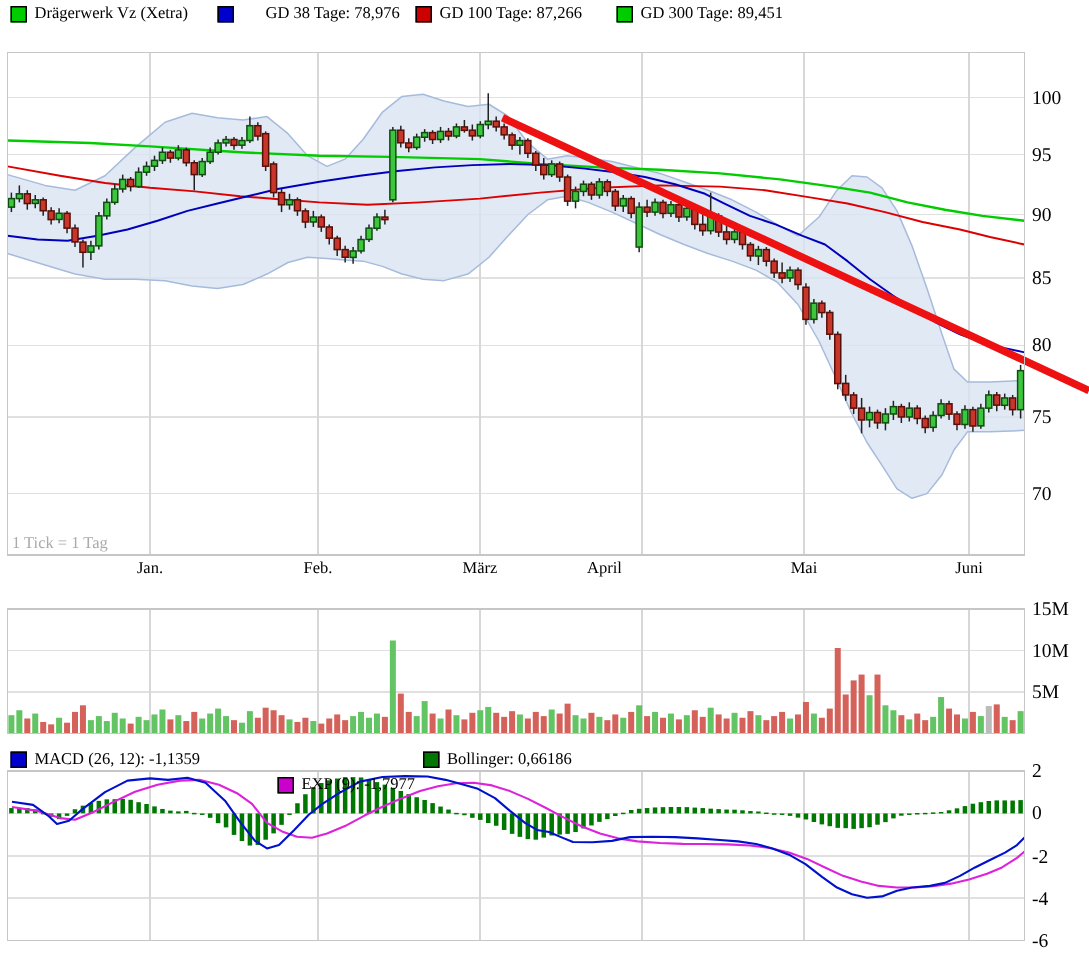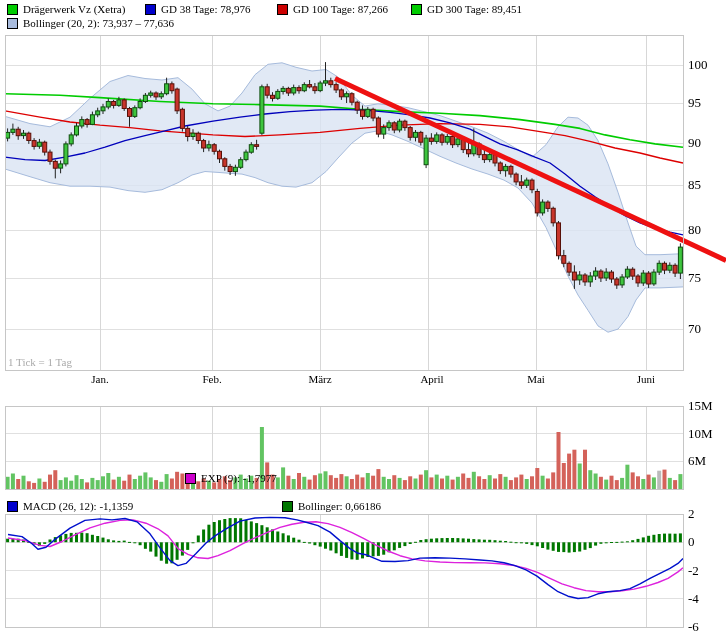--- a/index.html
+++ b/index.html
@@ -589,77 +589,73 @@
         <path d="M8.0 538.0 L25.0 540.6 L40.0 545.4 L50.0 546.5 L62.0 541.5 L75.0 534.9 L90.0 527.8 L105.0 523.2 L120.0 520.4 L133.0 519.9 L146.0 523.2 L158.0 528.8 L168.0 535.9 L178.0 548.6 L188.0 554.3 L198.0 557.8 L208.0 558.5 L218.0 555.7 L230.0 550.7 L243.0 543.7 L256.0 537.3 L268.0 532.1 L280.0 527.4 L292.0 524.2 L304.0 522.2 L316.0 521.8 L328.0 523.6 L340.0 527.4 L352.0 532.6 L364.0 538.7 L376.0 545.1 L388.0 551.0 L400.0 555.7 L412.0 558.9 L425.0 560.9 L440.0 562.0 L455.0 562.6 L470.0 562.7 L485.0 562.9 L500.0 563.7 L513.0 565.3 L526.0 568.4 L538.0 572.6 L550.0 578.3 L562.0 583.9 L574.0 587.7 L586.0 590.6 L598.0 591.7 L610.0 591.7 L622.0 590.8 L634.0 589.1 L646.0 586.3 L658.0 582.5 L668.0 578.3 L678.0 571.9 L683.0 567.7" fill="none" stroke="#DD22DD" stroke-width="1.4" stroke-linejoin="round"></path>
         <path d="M8.0 534.5 L22.0 536.6 L32.0 543.7 L38.0 549.3 L46.0 547.2 L55.0 539.4 L70.0 528.1 L85.0 520.4 L100.0 518.9 L112.0 519.9 L125.0 518.5 L137.0 521.8 L150.0 533.8 L160.0 547.9 L170.0 560.6 L178.0 565.6 L186.0 563.4 L196.0 553.5 L206.0 543.0 L215.0 535.9 L226.0 528.8 L240.0 521.1 L255.0 518.0 L270.0 517.4 L285.0 517.7 L297.0 519.9 L308.0 522.8 L318.0 525.6 L330.0 532.1 L340.0 540.6 L350.0 548.6 L358.0 553.3 L366.0 554.7 L374.0 558.1 L382.0 561.3 L395.0 561.5 L408.0 560.6 L420.0 558.1 L435.0 557.8 L450.0 558.1 L465.0 558.9 L480.0 560.0 L492.0 560.9 L504.0 562.7 L515.0 565.6 L526.0 569.8 L537.0 576.1 L548.0 584.6 L558.0 591.7 L568.0 596.2 L578.0 598.5 L588.0 597.6 L598.0 593.8 L608.0 591.7 L620.0 590.6 L630.0 588.6 L640.0 583.9 L650.0 578.3 L660.0 573.3 L670.0 568.4 L678.0 563.4 L683.0 558.4" fill="none" stroke="#0011CC" stroke-width="1.4" stroke-linejoin="round"></path>
         <rect x="5" y="514" width="678" height="113" fill="none" stroke="#C6C6C6" stroke-width="1" shape-rendering="crispEdges"></rect>
       </g>
     </svg>
 
   <div class="legend-item" style="left:7px;top:3px;">
     <span class="sq" style="background-color: rgb(0, 204, 0);"></span>
     <span>Drägerwerk Vz (Xetra)</span>
   </div>
-  <div class="legend-item" style="left:145px;top:3px;">
+  <div class="legend-item" style="left:145px;top:3px;gap:16px;">
     <span class="sq" style="background-color: rgb(0, 0, 204);"></span>
     <span>GD 38 Tage: 78,976</span>
   </div>
   <div class="legend-item" style="left:277px;top:3px;">
     <span class="sq" style="background-color: rgb(204, 0, 0);"></span>
     <span>GD 100 Tage: 87,266</span>
   </div>
   <div class="legend-item" style="left:411px;top:3px;">
     <span class="sq" style="background-color: rgb(0, 204, 0);"></span>
     <span>GD 300 Tage: 89,451</span>
   </div>
 
-  <div class="legend-item" style="left:7px;top:17px;">
-    <span class="sq" style="background-color: rgb(169, 188, 222);"></span>
-    <span>Bollinger (20, 2): 73,937 – 77,636</span>
-  </div>
 
   <span id="footnote">1 Tick = 1 Tag</span>
 
   <div id="month-labels">
       <span class="month-label" style="left: 100px;">Jan.</span>
       <span class="month-label" style="left: 212px;">Feb.</span>
       <span class="month-label" style="left: 320px;">März</span>
-      <span class="month-label" style="left: 432px;">April</span>
+      <span class="month-label" style="left: 403px;">April</span>
       <span class="month-label" style="left: 536px;">Mai</span>
       <span class="month-label" style="left: 646px;">Juni</span>
     </div>
   <div id="price-ticks">
       <span class="axis-label" style="left: 688px; top: 65.053px;">100</span>
       <span class="axis-label" style="left: 688px; top: 103.02px;">95</span>
       <span class="axis-label" style="left: 688px; top: 143.041px;">90</span>
       <span class="axis-label" style="left: 688px; top: 185.35px;">85</span>
       <span class="axis-label" style="left: 688px; top: 230.224px;">80</span>
       <span class="axis-label" style="left: 688px; top: 277.995px;">75</span>
       <span class="axis-label" style="left: 688px; top: 329.064px;">70</span>
     </div>
   <div id="volume-ticks">
       <span class="axis-label" style="left: 688px; top: 406px;">15M</span>
       <span class="axis-label" style="left: 688px; top: 433.667px;">10M</span>
-      <span class="axis-label" style="left: 688px; top: 461.333px;">6M</span>
+      <span class="axis-label" style="left: 688px; top: 461.333px;">5M</span>
       <span class="axis-label" style="left: 727px; top: 489px;">0M</span>
     </div>
   <div id="macd-ticks">
       <span class="axis-label" style="left: 688px; top: 514px;">2</span>
       <span class="axis-label" style="left: 688px; top: 542.25px;">0</span>
       <span class="axis-label" style="left: 688px; top: 570.5px;">-2</span>
       <span class="axis-label" style="left: 688px; top: 598.75px;">-4</span>
       <span class="axis-label" style="left: 688px; top: 627px;">-6</span>
     </div>
 
 
   <div class="legend-item" style="left:7px;top:500px;">
     <span class="sq" style="background-color: rgb(0, 0, 204);"></span>
     <span>MACD (26, 12): -1,1359</span>
   </div>
-  <div class="legend-item" style="left:160px;top:472px;padding-left:25px;">
+  <div class="legend-item" style="left:160px;top:517px;padding-left:25px;">
     <span class="sq" style="background-color: rgb(204, 0, 204);"></span>
     <span>EXP (9): -1,7977</span>
   </div>
   <div class="legend-item" style="left:282px;top:500px;">
     <span class="sq" style="background-color: rgb(0, 119, 0);"></span>
     <span>Bollinger: 0,66186</span>
   </div>
 </div>
 
 </body></html>

